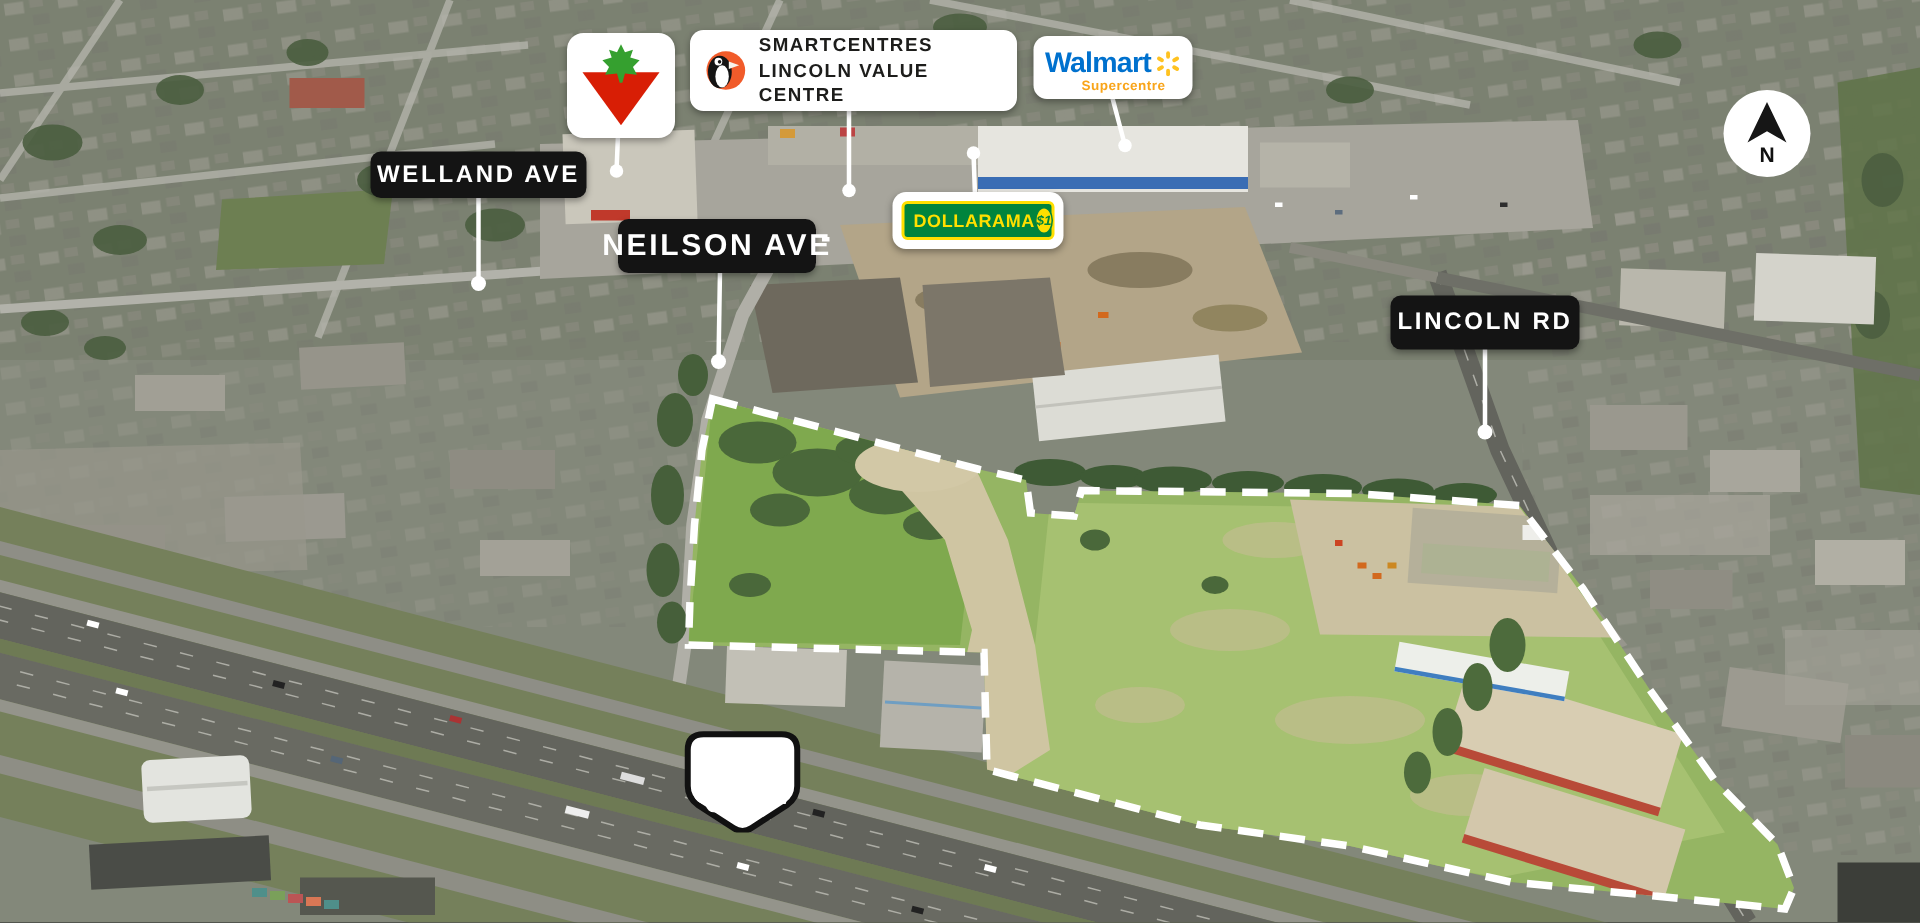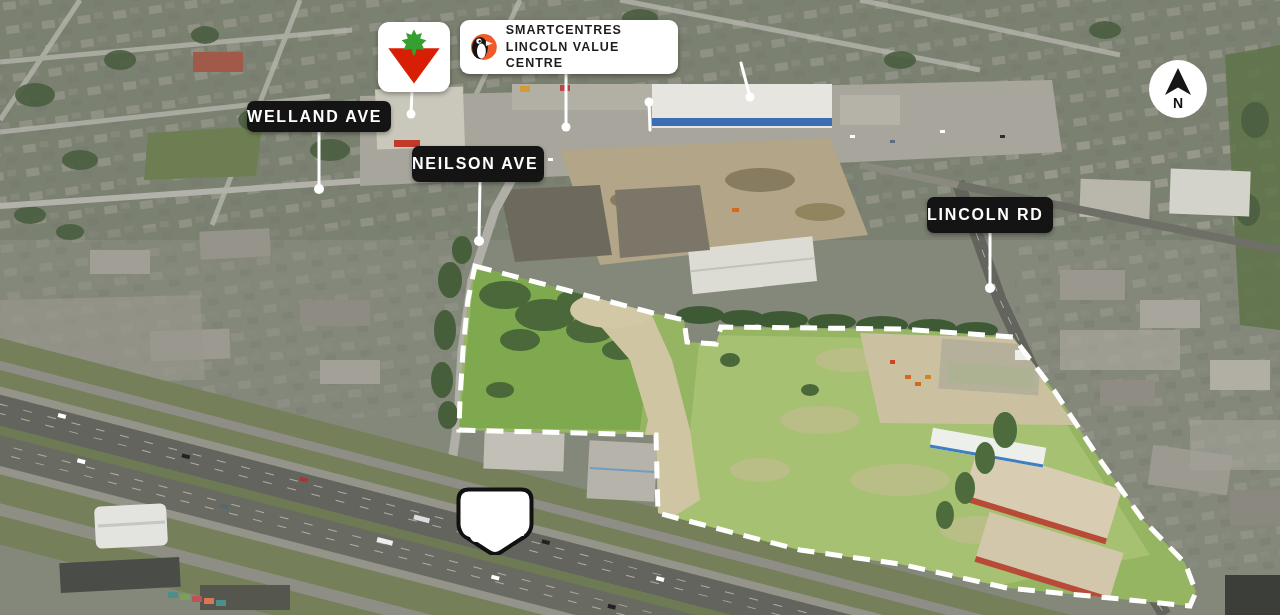--- a/index.html
+++ b/index.html
@@ -5,26 +5,26 @@
   html,body{margin:0;padding:0;background:#222;}
   .stage{
     position:relative;width:1280px;height:615px;overflow:hidden;
     font-family:"Liberation Sans",sans-serif;background:#83887a;
   }
   svg.bg{position:absolute;left:0;top:0;width:1280px;height:615px;display:block;}
 
   
   .street-label{
     position:absolute;background:#141414;color:#fff;border-radius:7px;
-    display:flex;align-items:center;
+    display:flex;align-items:center;justify-content:center;
     font-weight:bold;letter-spacing:1.8px;white-space:nowrap;
     box-shadow:0 2px 4px rgba(0,0,0,.35);z-index:4;
   }
   .street-label.welland{left:247px;top:101px;width:144px;height:31px;font-size:16px;}
-  .street-label.neilson{left:412px;top:146px;width:132px;height:36px;font-size:16px;}
+  .street-label.neilson{left:412px;top:146px;width:132px;height:36px;font-size:20px;}
   .street-label.bunting{left:927px;top:197px;width:126px;height:36px;font-size:16px;}
 
   
   .card{
     position:absolute;background:#fff;border-radius:9px;z-index:4;
     box-shadow:0 2px 5px rgba(0,0,0,.35);
   }
   .ct-card{left:378px;top:22px;width:72px;height:70px;display:flex;align-items:center;justify-content:center;border-radius:11px;}
   .sc-card{left:460px;top:20px;width:218px;height:54px;display:flex;align-items:center;gap:8px;padding:0 10px;box-sizing:border-box;}
   .sc-text{display:flex;flex-direction:column;line-height:1.35;color:#1d1d1b;font-weight:bold;font-size:12.5px;letter-spacing:1px;}
@@ -354,21 +354,43 @@
       <circle cx="9" cy="8" r="2.6" fill="#ffffff"></circle>
       <circle cx="9.8" cy="8.2" r="1.2" fill="#141414"></circle>
       <polygon points="16,8 23,10.5 16,13" fill="#f7f3ea"></polygon>
     </svg>
     <div class="sc-text">
       <span>SMARTCENTRES</span>
       <span>LINCOLN VALUE CENTRE</span>
     </div>
   </div>
 
-
+  <div class="card wm-card">
+    <div class="wm-row">
+      <span class="wm-word">Walmart</span>
+      <svg width="17" height="17" viewBox="0 0 16 16">
+        <g fill="#ffc220">
+          <rect x="7" y="0.2" width="2.4" height="4.6" rx="1.2"></rect>
+          <rect x="7" y="0.2" width="2.4" height="4.6" rx="1.2" transform="rotate(60 8.2 8)"></rect>
+          <rect x="7" y="0.2" width="2.4" height="4.6" rx="1.2" transform="rotate(120 8.2 8)"></rect>
+          <rect x="7" y="0.2" width="2.4" height="4.6" rx="1.2" transform="rotate(180 8.2 8)"></rect>
+          <rect x="7" y="0.2" width="2.4" height="4.6" rx="1.2" transform="rotate(240 8.2 8)"></rect>
+          <rect x="7" y="0.2" width="2.4" height="4.6" rx="1.2" transform="rotate(300 8.2 8)"></rect>
+        </g>
+      </svg>
+    </div>
+    <span class="wm-sub">Supercentre</span>
+  </div>
+
+  <div class="card dl-card">
+    <div class="dl-box">
+      <span class="dl-text">DOLLARAMA</span>
+      <span class="dl-coin">$1</span>
+    </div>
+  </div>
 
   <div class="qew-badge">
     <svg width="78" height="68" viewBox="0 0 78 68">
       <path d="M13,2.5 L65,2.5 Q75.5,2.5 75.5,13 L75.5,37 Q75.5,45 68.5,49.8 L45,65 Q39,69 33,65 L9.5,49.8 Q2.5,45 2.5,37 L2.5,13 Q2.5,2.5 13,2.5 Z" fill="#ffffff" stroke="#111111" stroke-width="4"></path>
     </svg>
     <div class="qew-text">
       <span class="qew-hwy">HWY</span>
       <span class="qew-qew">QEW</span>
     </div>
   </div>

